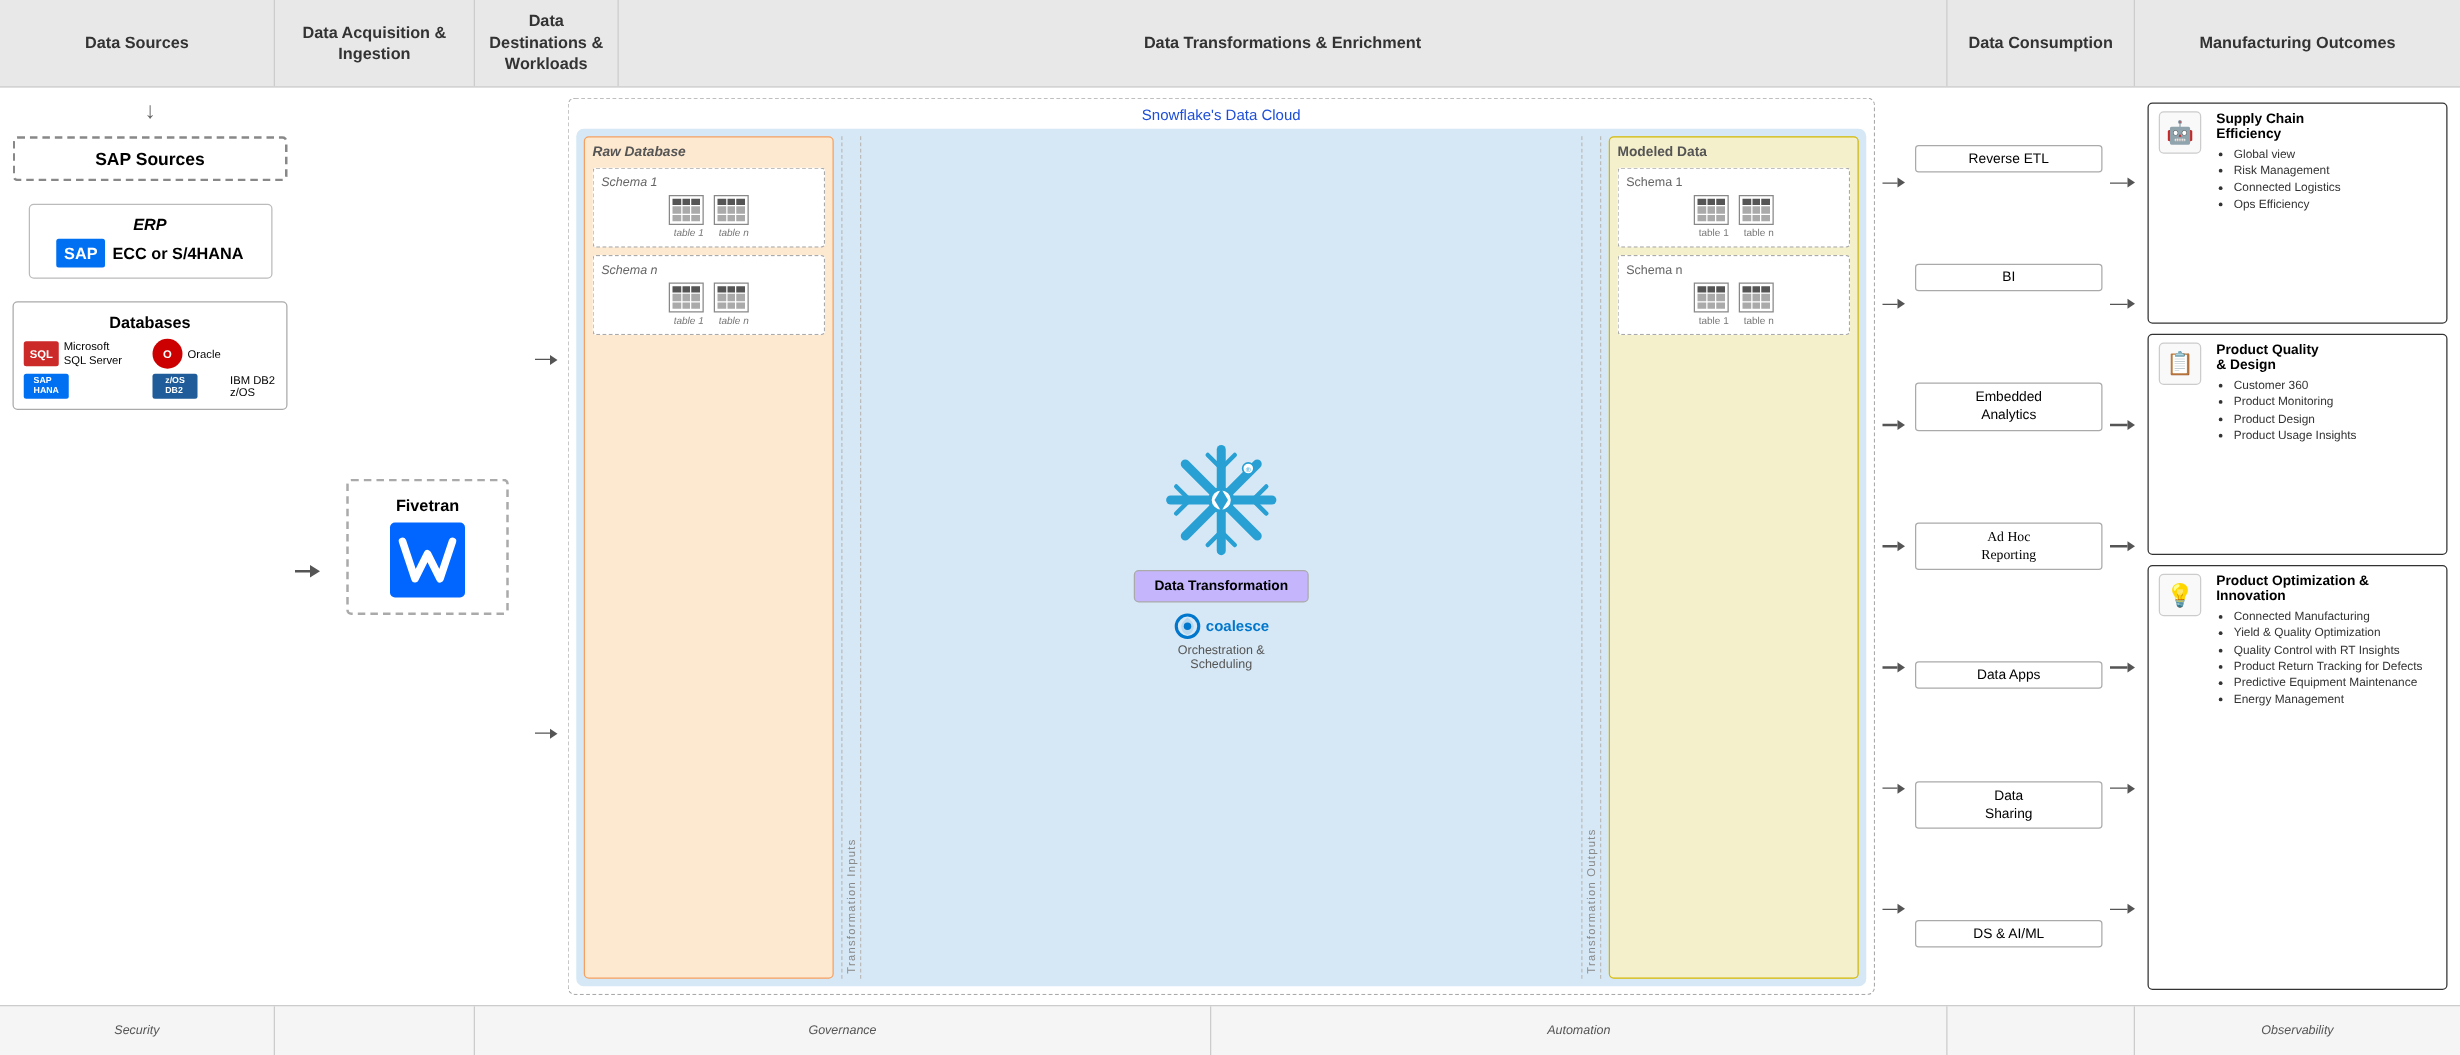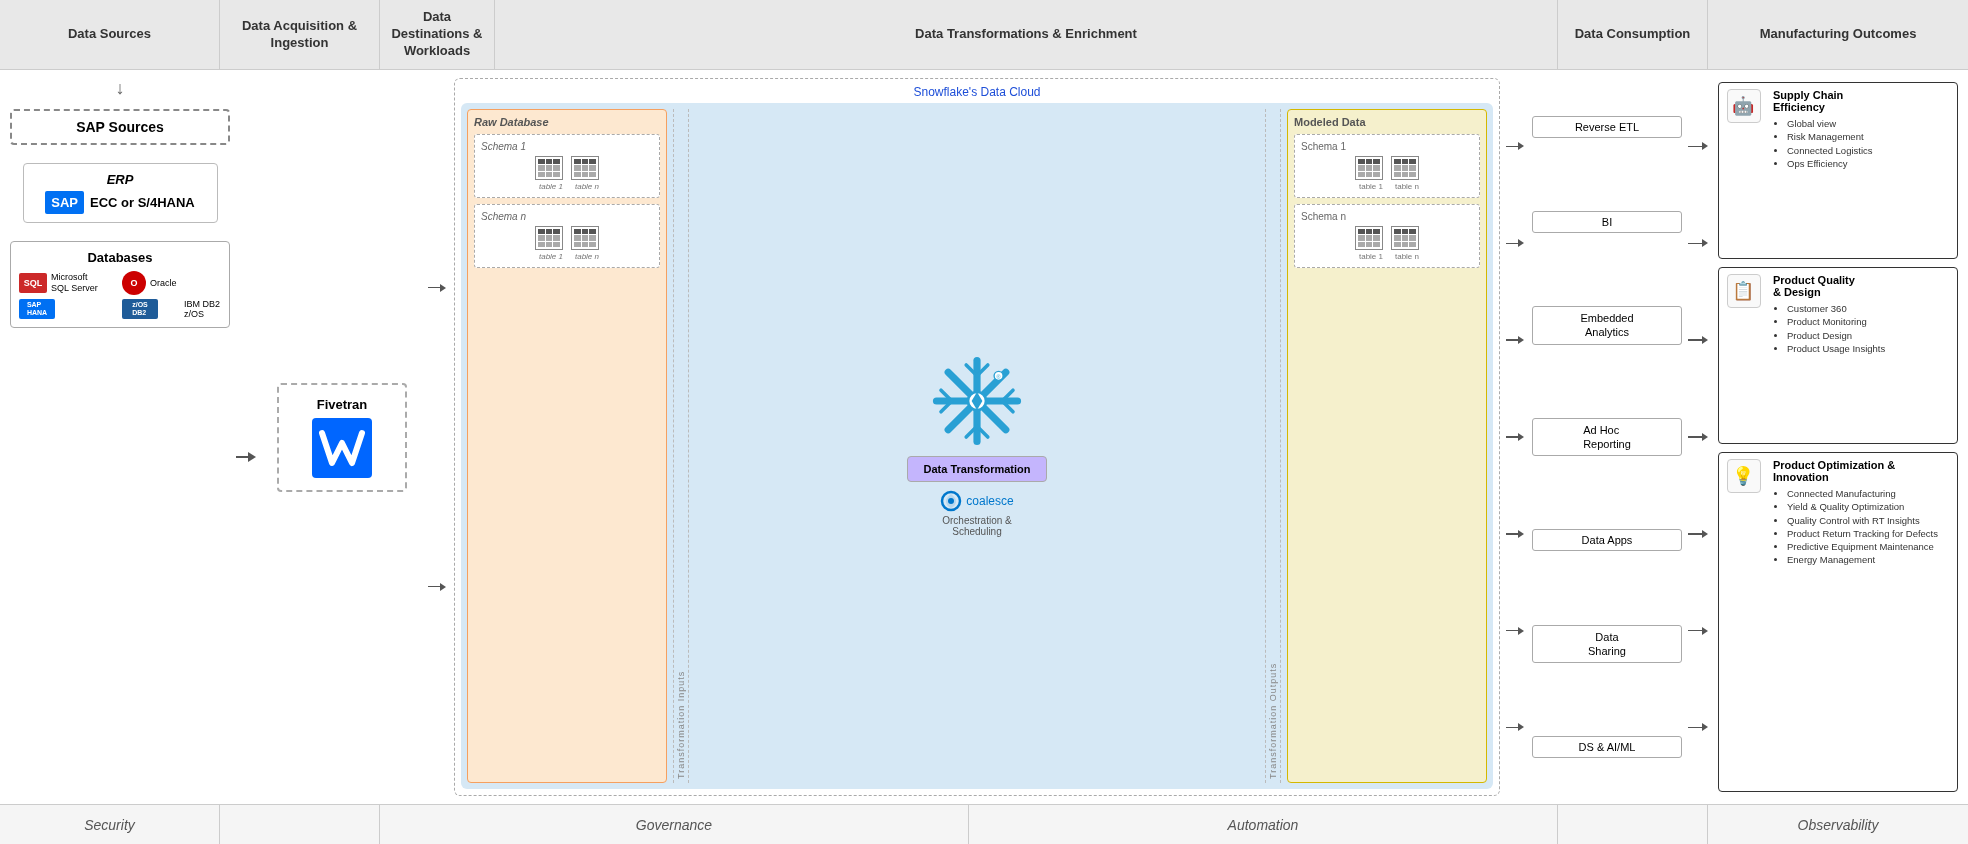--- a/index.html
+++ b/index.html
@@ -46,21 +46,21 @@
     .footer-row {
       display: flex;
       height: 40px;
       border-top: 1px solid #ccc;
       background: #f5f5f5;
     }
     .footer-cell {
       display: flex;
       align-items: center;
       justify-content: center;
-      font-size: 14px;
+      font-size: 10px;
       color: #555;
       border-right: 1px solid #ccc;
       font-style: italic;
     }
 
     
     .col-sources {
       width: 220px;
       flex-shrink: 0;
     }
@@ -630,21 +630,21 @@
               <span>Data Transformation</span>
             </div>
 
             <div style="display:flex; flex-direction:column; align-items:center; gap:3px;">
               <div class="coalesce-logo">
                 <svg width="22" height="22" viewBox="0 0 22 22">
                   <circle cx="11" cy="11" r="9" fill="none" stroke="#0077cc" stroke-width="2.5"></circle>
                   <path d="M11 4 Q16 8 16 11 Q16 16 11 18 Q6 16 6 11 Q6 8 11 4" fill="#0077cc" opacity="0.15"></path>
                   <circle cx="11" cy="11" r="3" fill="#0077cc"></circle>
                 </svg>
-                <span style="font-size:12px; font-weight:400; color:#0077cc;">coalesce</span>
+                <span style="font-size:12px; font-weight:700; color:#0077cc;">coalesce</span>
               </div>
               <div style="font-size:10px; color:#555; text-align:center; white-space:pre-line;">Orchestration &amp;
 Scheduling</div>
             </div>
           </div>
 
           <div class="vert-label">Transformation Outputs</div>
 
           <div class="modeled-data-box">
             <div class="modeled-title">
@@ -758,21 +758,21 @@
     <div class="col-consumption">
       <div class="consumption-item">
         <span>Reverse ETL</span>
       </div>
       <div class="consumption-item">
         <span>BI</span>
       </div>
       <div class="consumption-item" style="line-height:1.3; text-align:center;">
         <span>Embedded<br>Analytics</span>
       </div>
-      <div class="consumption-item" style="line-height:1.3; text-align:left;">
+      <div class="consumption-item" style="line-height:1.3; text-align:center;font-family:Liberation Serif, serif;">
         <span>Ad Hoc<br>Reporting</span>
       </div>
       <div class="consumption-item">
         <span>Data Apps</span>
       </div>
       <div class="consumption-item" style="line-height:1.3; text-align:center;">
         <span>Data<br>Sharing</span>
       </div>
       <div class="consumption-item">
         <span>DS &amp; AI/ML</span>

